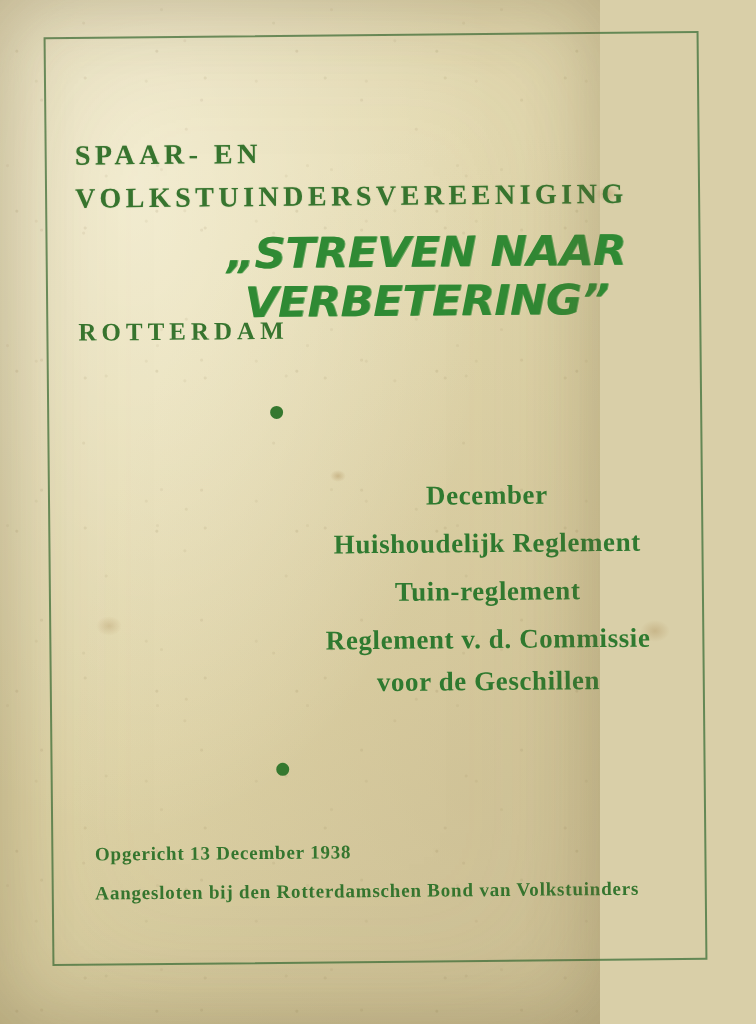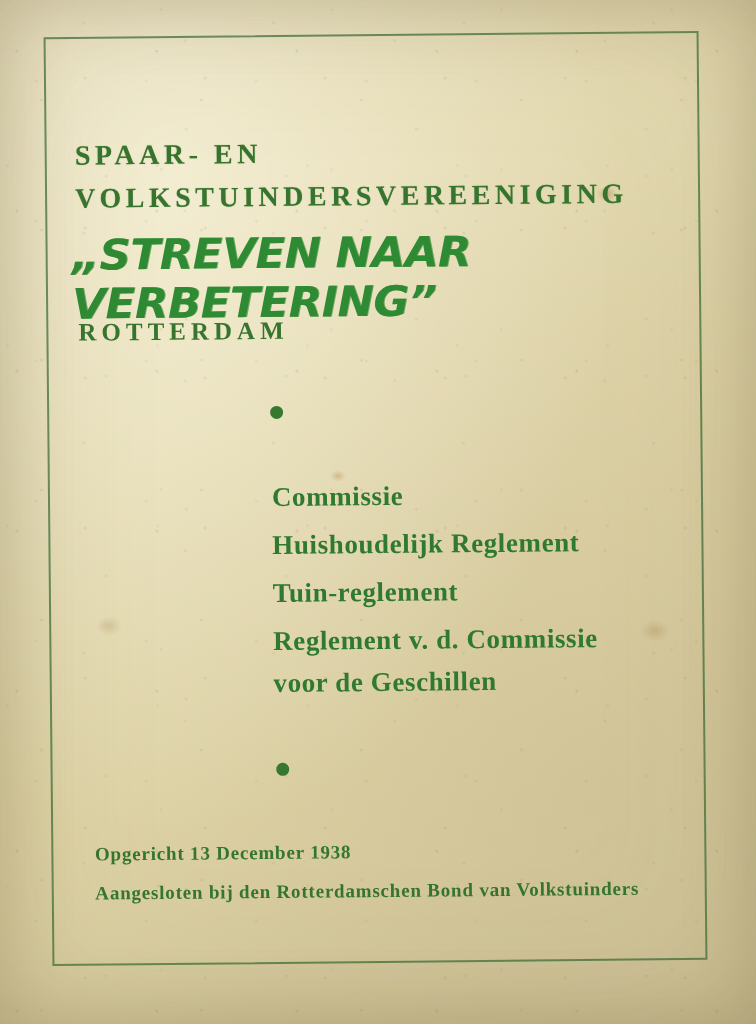--- a/index.html
+++ b/index.html
@@ -9,26 +9,27 @@
   body {
     width: 756px;
     height: 1024px;
     overflow: hidden;
     font-family: "Liberation Serif", serif;
     background: #d9cfa8;
   }
 
   #page {
     position: relative;
-    width: 756px;
+    width: 600px;
     height: 1024px;
     background:
       radial-gradient(ellipse at 22% 18%, rgba(255,252,235,0.55) 0%, rgba(255,252,235,0) 55%),
       radial-gradient(ellipse at 78% 78%, rgba(198,182,140,0.45) 0%, rgba(198,182,140,0) 60%),
       linear-gradient(160deg, #e6dcb6 0%, #e2d8ae 35%, #ded3a6 65%, #d2c79c 100%);
+    text-align: center;
   }
 
   
   #grain {
     position: absolute;
     inset: 0;
     pointer-events: none;
     opacity: 0.40;
     background-image:
       radial-gradient(circle at 12% 32%, rgba(120,100,60,0.30) 0 1px, transparent 2px),
@@ -201,21 +202,21 @@
     <div class="org-line" id="org-line-2">VOLKSTUINDERSVEREENIGING</div>
 
     <div id="society-name">„STREVEN NAAR VERBETERING”</div>
 
     <div id="city">ROTTERDAM</div>
 
     <div class="dot-ornament" id="dot-top"></div>
 
     <div id="contents-list">
       <div class="contents-item">
-        <span>Commissie</span>
+        <span>December</span>
       </div>
       <div class="contents-item">
         <span>Huishoudelijk Reglement</span>
       </div>
       <div class="contents-item">
         <span>Tuin-reglement</span>
       </div>
       <div class="contents-item">
         <span>Reglement v. d. Commissie</span>
         <span class="cont">voor de Geschillen</span>

